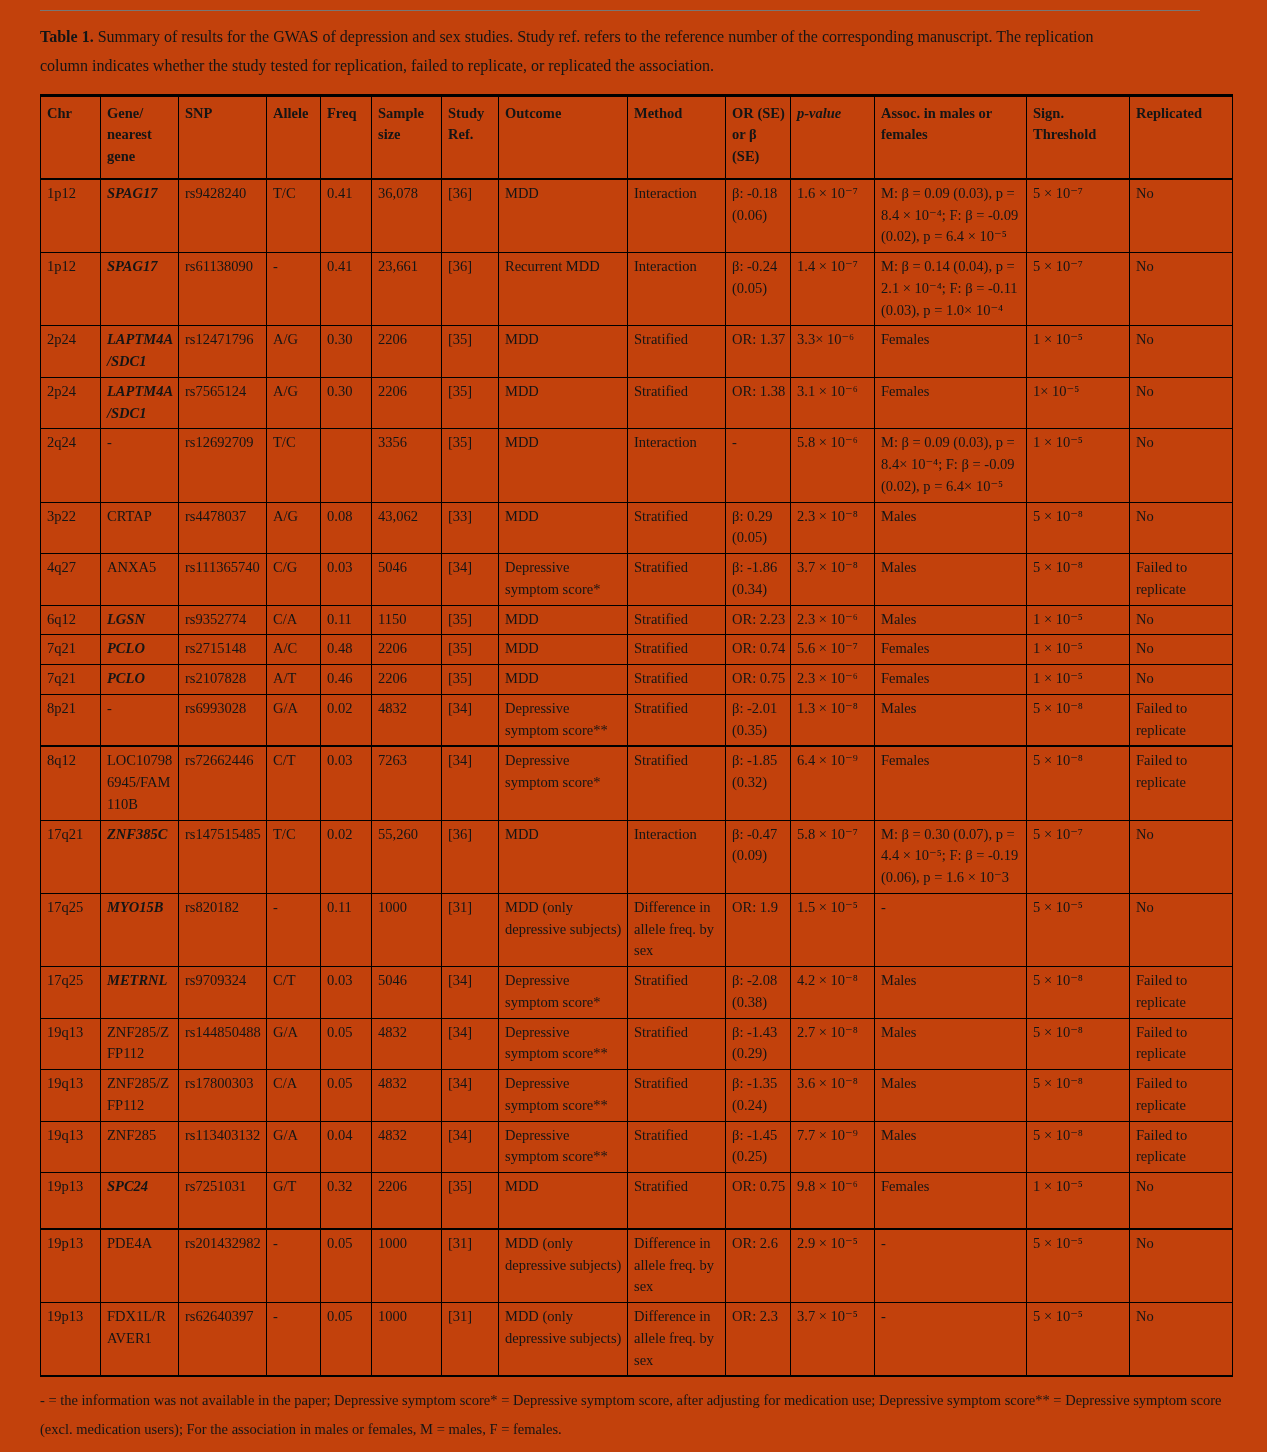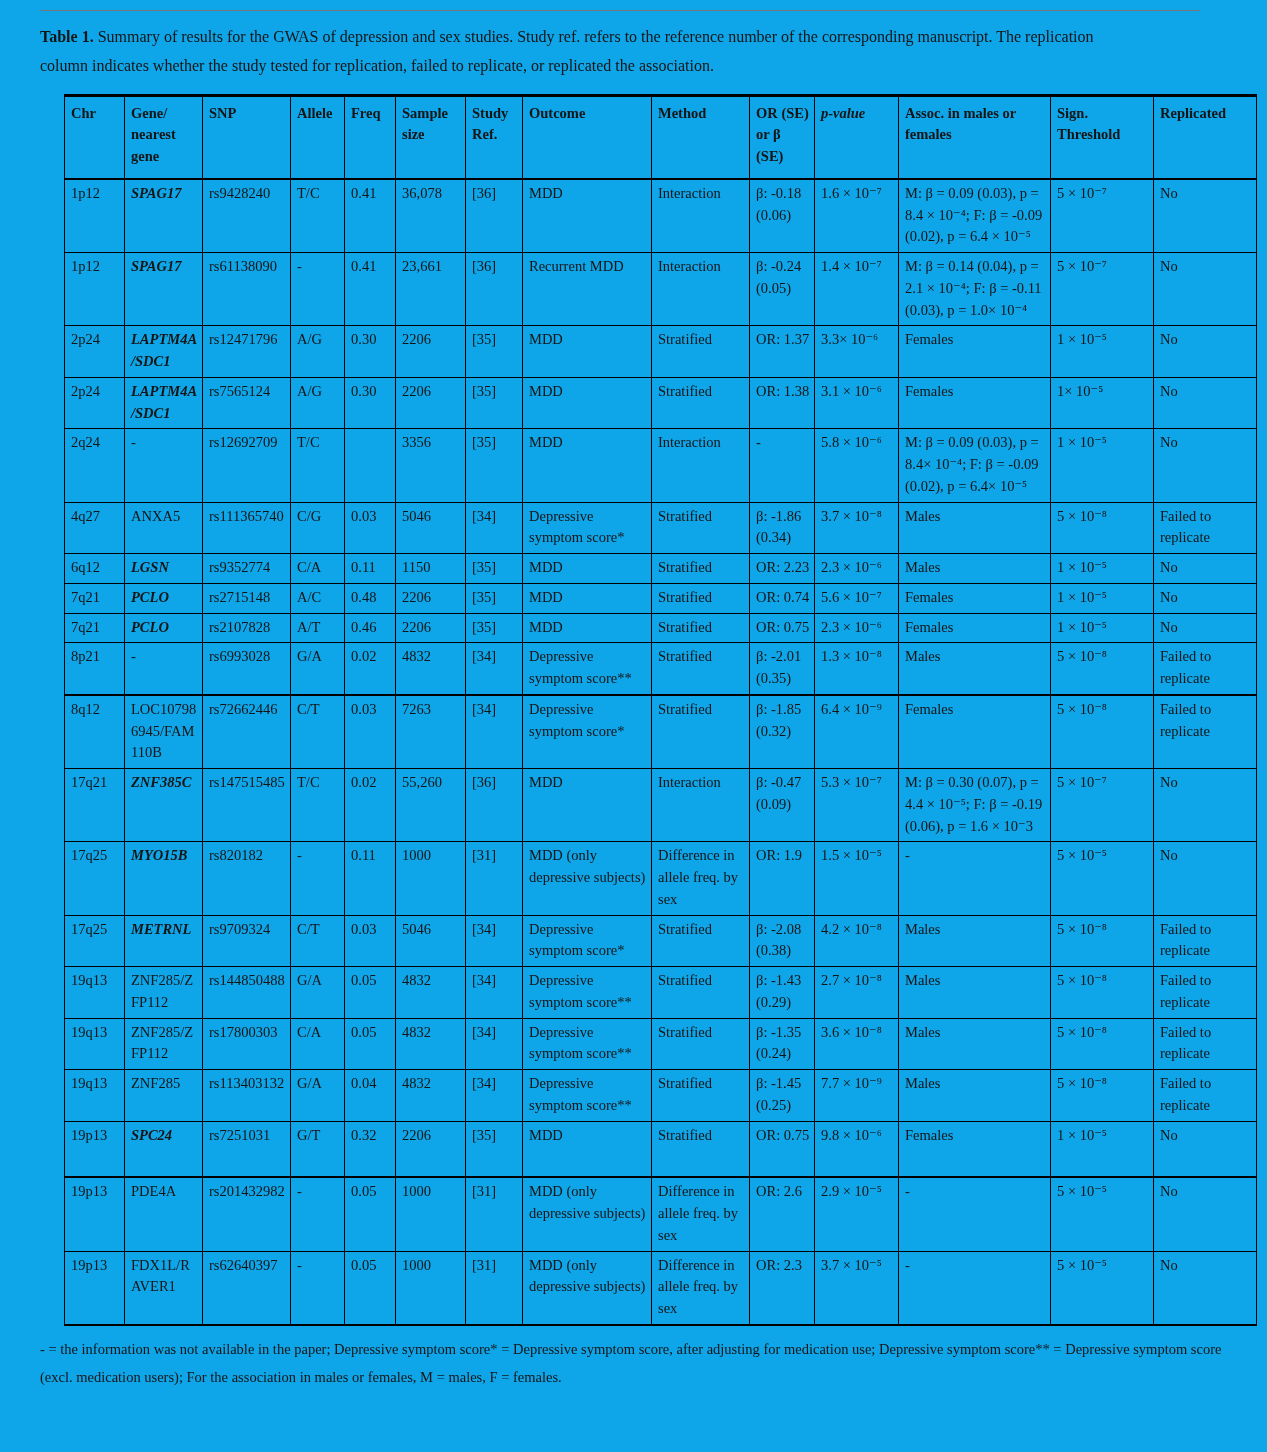--- a/index.html
+++ b/index.html
@@ -7,41 +7,40 @@
     padding: 0;
     background: #fdfcfa;
     color: #151515;
     font-family: "Liberation Serif", "DejaVu Serif", serif;
   }
   .page {
     width: 1267px;
     height: 1452px;
     box-sizing: border-box;
     padding: 10px 35px 0 40px;
-    background: #0ea5e9;
+    background: #c2410c;
     overflow: hidden;
   }
   .top-rule {
     border-top: 1.5px solid #777;
     width: 1160px;
     margin: 0 0 12px 0;
   }
   .caption {
     font-size: 16px;
     line-height: 1.8;
     margin: 0 0 13px 0;
     max-width: 1105px;
   }
   table.gwas {
     border-collapse: collapse;
     table-layout: fixed;
     width: 1192px;
     border-top: 3px solid #000;
     border-bottom: 2.5px solid #000;
-    margin-left: 24px;
   }
   table.gwas th, table.gwas td {
     border: 1px solid #000;
     vertical-align: top;
     text-align: left;
     padding: 3px 4px 4px 6px;
     font-size: 14.5px;
     line-height: 1.5;
     overflow-wrap: anywhere;
     word-break: normal;
@@ -184,20 +183,36 @@
           <td>[35]</td>
           <td>MDD</td>
           <td>Interaction</td>
           <td>-</td>
           <td>5.8 × 10⁻⁶</td>
           <td>M: β = 0.09 (0.03), p = 8.4× 10⁻⁴; F: β = -0.09 (0.02), p = 6.4× 10⁻⁵</td>
           <td>1 × 10⁻⁵</td>
           <td>No</td>
         </tr>
         <tr>
+          <td>3p22</td>
+          <td>CRTAP</td>
+          <td>rs4478037</td>
+          <td>A/G</td>
+          <td>0.08</td>
+          <td>43,062</td>
+          <td>[33]</td>
+          <td>MDD</td>
+          <td>Stratified</td>
+          <td>β: 0.29 (0.05)</td>
+          <td>2.3 × 10⁻⁸</td>
+          <td>Males</td>
+          <td>5 × 10⁻⁸</td>
+          <td>No</td>
+        </tr>
+        <tr>
           <td>4q27</td>
           <td>ANXA5</td>
           <td>rs111365740</td>
           <td>C/G</td>
           <td>0.03</td>
           <td>5046</td>
           <td>[34]</td>
           <td>Depressive symptom score*</td>
           <td>Stratified</td>
           <td>β: -1.86 (0.34)</td>
@@ -290,21 +305,21 @@
           <td>17q21</td>
           <td class="gene-italic">ZNF385C</td>
           <td>rs147515485</td>
           <td>T/C</td>
           <td>0.02</td>
           <td>55,260</td>
           <td>[36]</td>
           <td>MDD</td>
           <td>Interaction</td>
           <td>β: -0.47 (0.09)</td>
-          <td>5.3 × 10⁻⁷</td>
+          <td>5.8 × 10⁻⁷</td>
           <td>M: β = 0.30 (0.07), p = 4.4 × 10⁻⁵; F: β = -0.19 (0.06), p = 1.6 × 10⁻3</td>
           <td>5 × 10⁻⁷</td>
           <td>No</td>
         </tr>
         <tr>
           <td>17q25</td>
           <td class="gene-italic">MYO15B</td>
           <td>rs820182</td>
           <td>-</td>
           <td>0.11</td>

